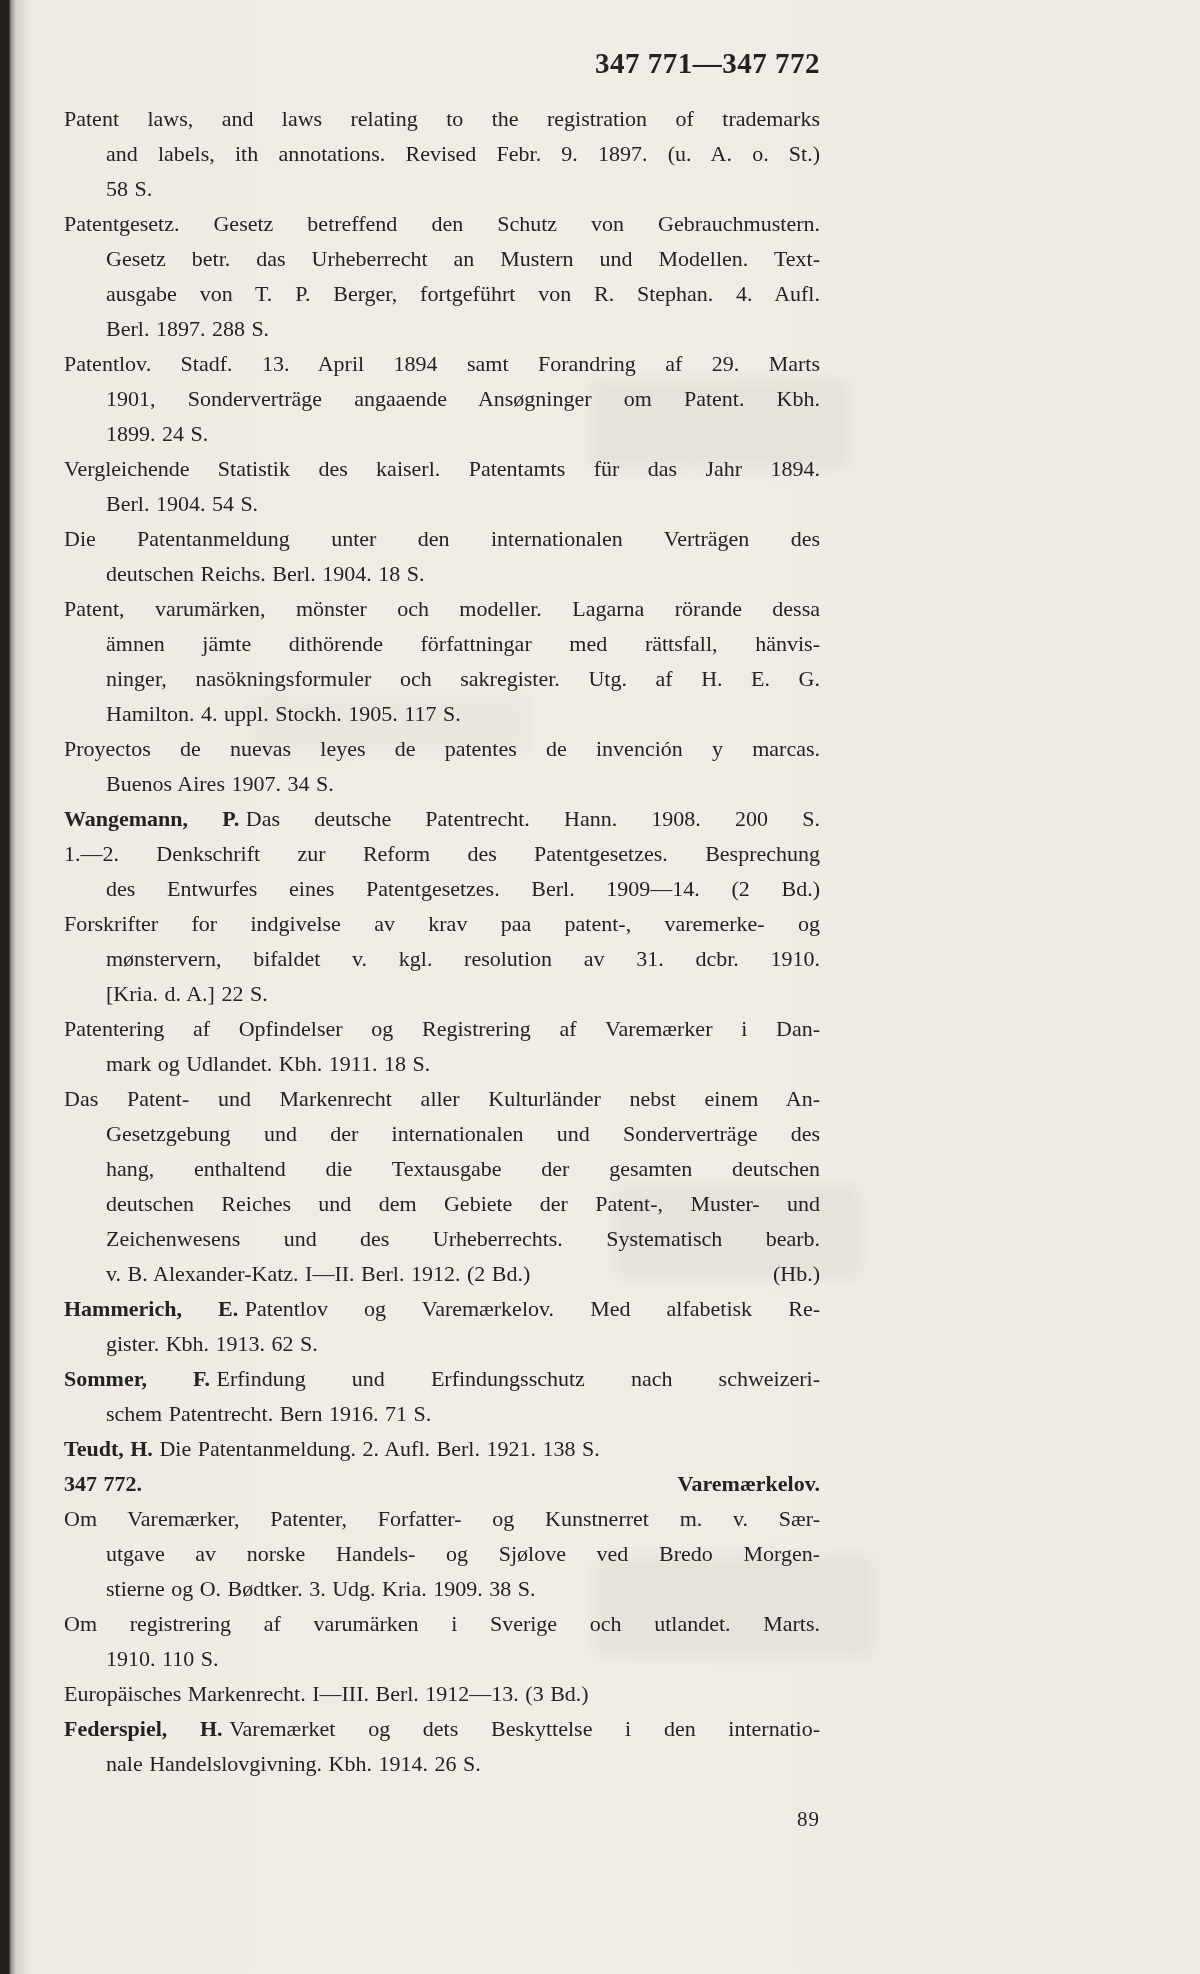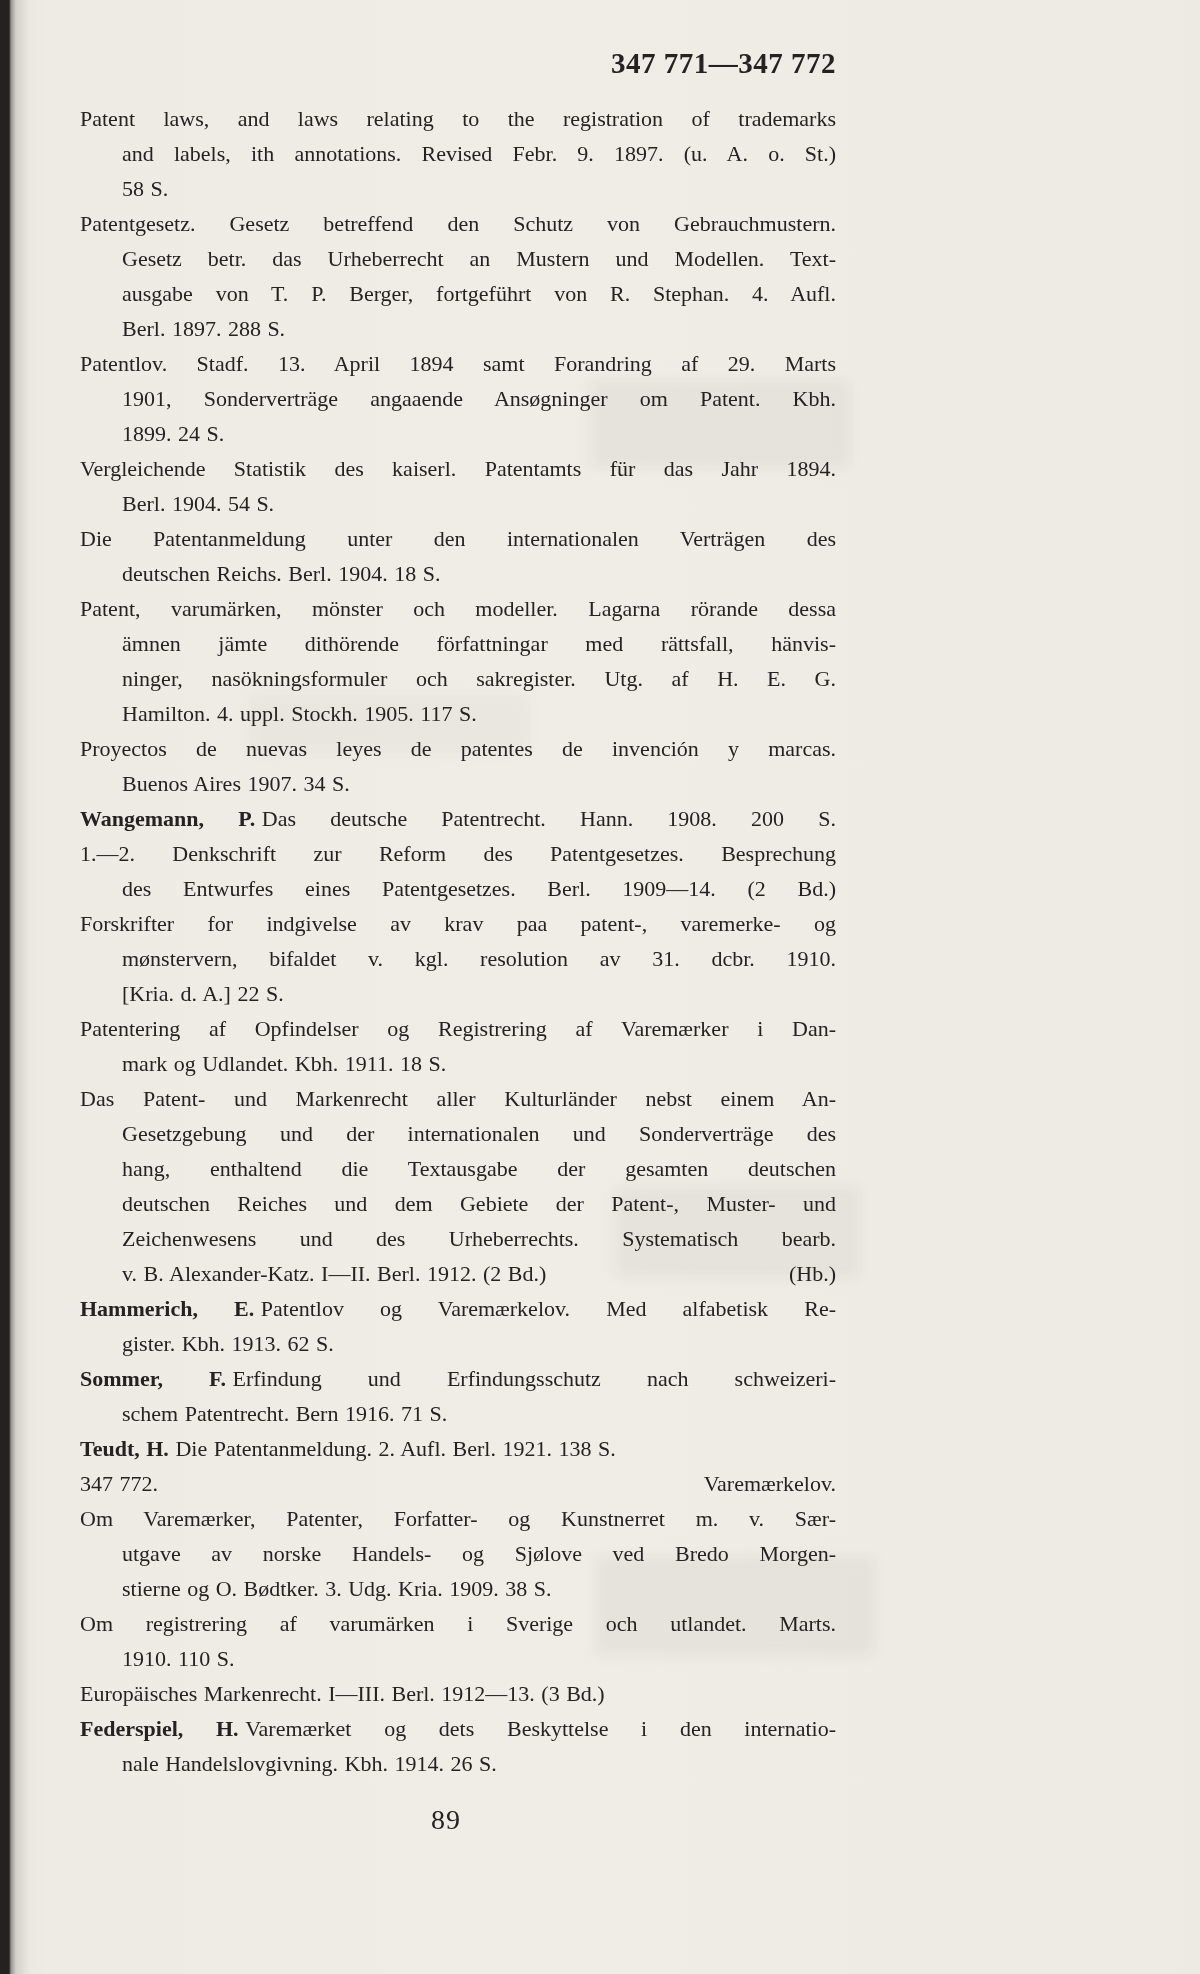--- a/index.html
+++ b/index.html
@@ -23,34 +23,34 @@
       rgba(120,115,108,0.20) 16px,
       rgba(150,146,138,0.00) 30px);
   }
   
   .ghost { position: absolute; filter: blur(7px); pointer-events: none; }
   .g1 { left: 590px; top: 380px;  width: 260px; height: 88px;  background: rgba(148,152,128,0.10); }
   .g2 { left: 250px; top: 695px;  width: 280px; height: 58px;  background: rgba(148,152,128,0.07); }
   .g3 { left: 615px; top: 1186px; width: 245px; height: 92px;  background: rgba(148,152,128,0.10); }
   .g4 { left: 595px; top: 1556px; width: 280px; height: 100px; background: rgba(148,152,128,0.10); }
 
-  .content { position: absolute; left: 56px; top: 46px; width: 780px; }
+  .content { position: absolute; left: 40px; top: 46px; width: 780px; }
   .header {
     font-weight: bold; font-size: 29px; line-height: 34px;
     letter-spacing: 0.5px; text-align: right; margin-bottom: 21px;
   }
   .line { font-size: 22px; line-height: 35px; height: 35px; word-spacing: 1px; margin-left: 24px; }
   .just { text-align: justify; text-align-last: justify; }
   .indent { padding-left: 42px; }
   .split { display: flex; justify-content: space-between; align-items: center; }
-  .bold-all { font-weight: normal; }
+  .bold-all { font-weight: bold; }
   .line b { margin-right: 0.30em; }
   .page-number {
-    margin-top: 22px; text-align: center;
-    font-size: 28px; line-height: 33px; letter-spacing: 1px;
+    margin-top: 22px; text-align: right;
+    font-size: 21px; line-height: 33px; letter-spacing: 1px;
   }
 </style>
 </head>
 <body>
 
 <div class="page">
   <div class="edge"></div>
   <div class="ghost g1"></div>
   <div class="ghost g2"></div>
   <div class="ghost g3"></div>

